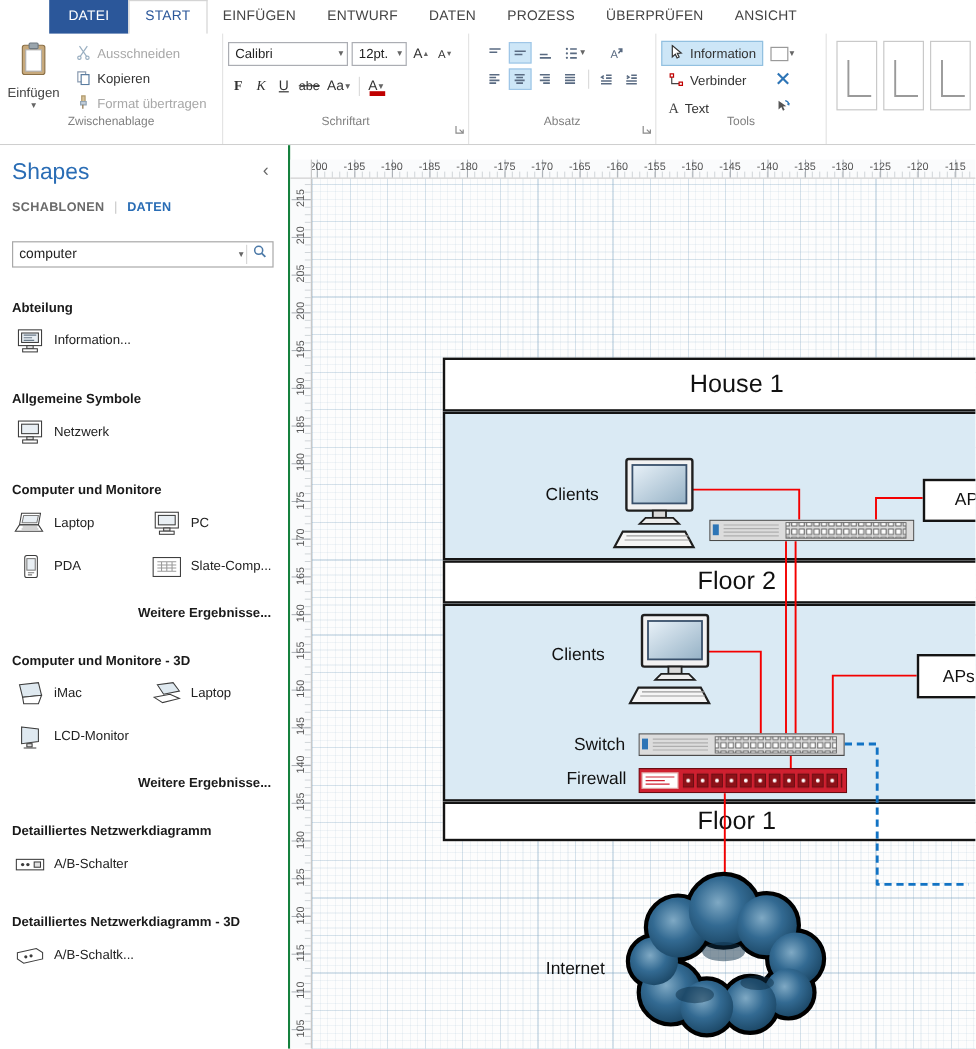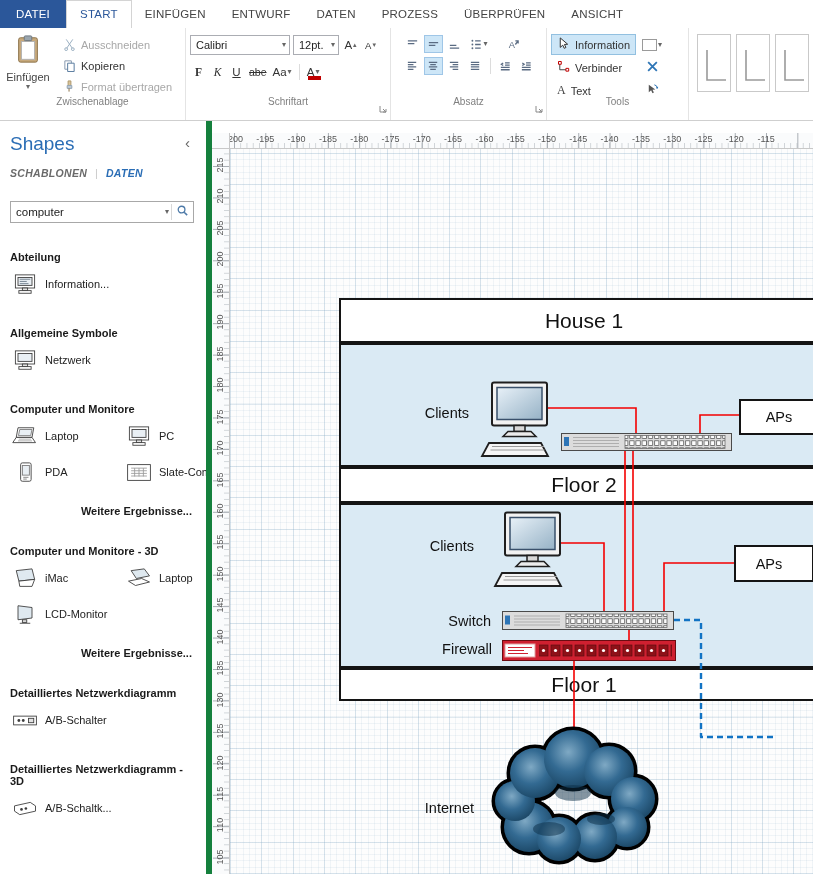--- a/index.html
+++ b/index.html
@@ -1,20 +1,20 @@
 <!DOCTYPE html>
 <html><head>
 <meta charset="utf-8">
 <style>
   * { margin:0; padding:0; box-sizing:border-box; }
   html,body { width:813px; height:874px; overflow:hidden; background:#fff;
     font-family:"Liberation Sans", sans-serif; color:#333; }
 
   
-  .tabrow { height:28px; display:flex; align-items:stretch; background:#fff; }
+  .tabrow { height:28px; display:flex; align-items:stretch; background:#fff;margin-left:41px; }
   .rtab { line-height:28px; padding:0 13px; font-size:11.5px; color:#444; letter-spacing:.2px; cursor:default; }
   .rtab.file { background:#2b579a; color:#fff; padding:0 16px; }
   .rtab.active { color:#2b579a; background:#fff; border:1px solid #d4d4d4; border-bottom:none; line-height:26px; }
 
   
   .ribbon { height:93px; background:#fff; border-bottom:1px solid #cfcfcf; display:flex; }
   .rgroup { position:relative; height:100%; border-right:1px solid #e4e4e4; padding:3px 2px 15px 4px; }
   .rg-label { position:absolute; left:0; right:0; bottom:13px; text-align:center; font-size:10px; color:#7f7f7f; }
   .launcher { position:absolute; right:2px; bottom:2px; }
   .caret { font-size:8px; color:#666; line-height:1; }
@@ -53,26 +53,26 @@
   .toolbtn.selected { background:#cde6f7; border-color:#92c0e0; }
   .minibtn { width:24px; height:21px; display:flex; align-items:center; justify-content:center; gap:1px; }
   .swatch { width:15px; height:12px; background:#fff; border:1px solid #9a9a9a; }
   .textA { font-family:"Liberation Serif",serif; font-size:12px; color:#444; }
 
   .gallery { flex:1; display:flex; gap:5px; padding:6px 0 0 8px; overflow:hidden; }
   .galtile { width:34px; height:58px; min-width:34px; background:#fff; border:1px solid #c9c9c9; display:flex; align-items:flex-end; padding:3px; }
 
   
   .main { display:flex; height:753px; }
-  .shapes-panel { width:212px; border-right:6px solid #15803d; background:#fff; padding:12px 12px 0 10px; overflow:hidden; }
+  .shapes-panel { width:242px; border-right:2px solid #15803d; background:#fff; padding:12px 12px 0 10px; overflow:hidden; }
   .sp-titlerow { display:flex; justify-content:space-between; align-items:flex-start; }
   .sp-title { font-size:19px; color:#2a6db5; font-weight:normal; }
   .sp-collapse { color:#666; font-size:15px; line-height:15px; padding:2px 4px; cursor:default; }
   .sp-tabs { margin-top:12px; display:flex; align-items:center; gap:8px; }
-  .ptab { font-size:10.5px; font-weight:bold; color:#6a6a6a; letter-spacing:.3px; cursor:default;font-style:italic; }
+  .ptab { font-size:10.5px; font-weight:bold; color:#6a6a6a; letter-spacing:.3px; cursor:default; }
   .ptab.active { color:#2a6db5; }
   .ptab-sep { color:#c8c8c8; font-size:11px; }
   .searchbox { margin-top:22px; display:flex; align-items:center; border:1px solid #a8a8a8; height:22px; background:#fff; padding-right:4px; }
   .searchbox input { flex:1; min-width:0; border:none; outline:none; font-size:11.5px; color:#222; padding:0 5px; font-family:inherit; background:transparent; }
   .sb-div { width:1px; height:16px; background:#d8d8d8; margin:0 4px 0 2px; }
   .ssec-title { font-size:11px; font-weight:bold; color:#1a1a1a; margin:28px 0 6px; }
   .sgrid { display:grid; grid-template-columns:114px 110px; row-gap:6px; }
   .sitem { display:flex; align-items:center; gap:5px; height:30px; cursor:default; }
   .sicon { width:30px; display:flex; justify-content:center; }
   .sicon svg { width:28px; height:23px; }

